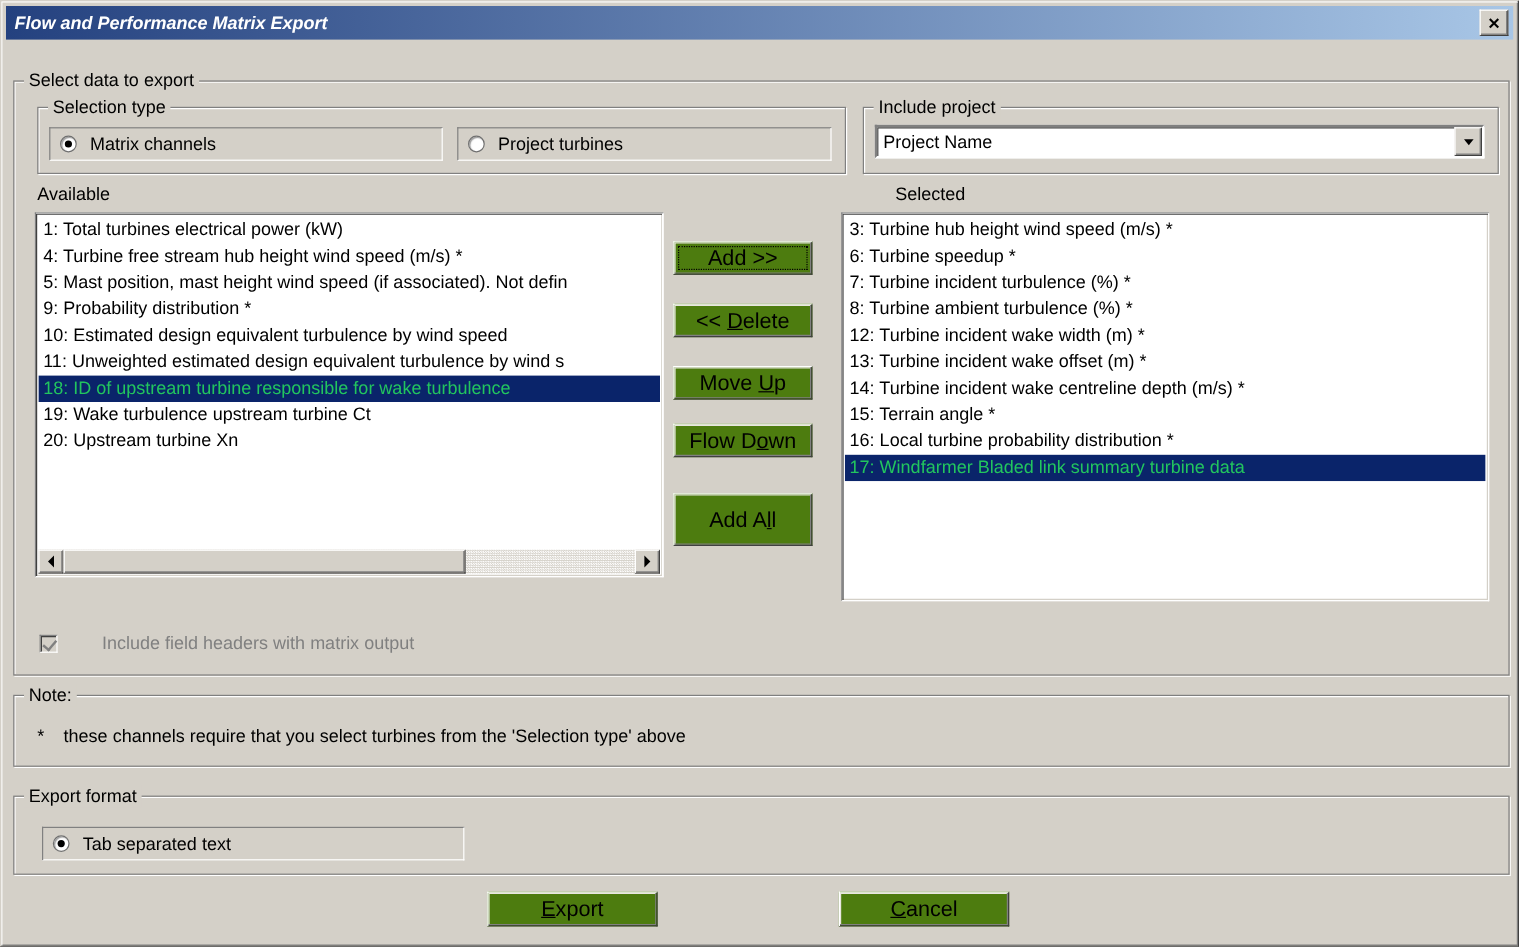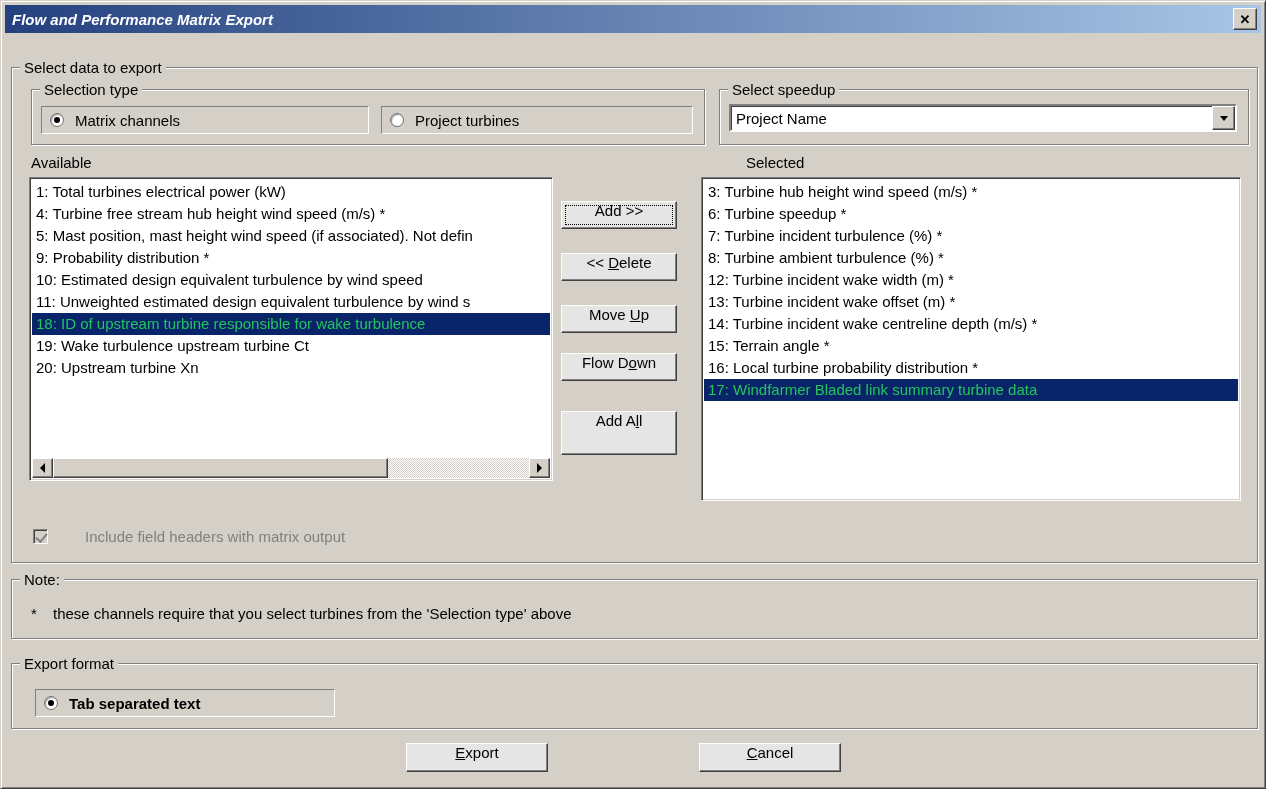--- a/index.html
+++ b/index.html
@@ -46,25 +46,25 @@
     position:absolute;background:#fff;box-sizing:border-box;
     border:1px solid;border-color:#808080 #fff #fff #808080;
     box-shadow:inset 1px 1px 0 #404040, inset -1px -1px 0 #d4d0c8;
   }
   .rows{position:absolute;left:2px;top:3px;right:2px;overflow:hidden;}
   .row{height:22px;line-height:22px;padding-left:4px;white-space:nowrap;cursor:default;}
   .row.sel{background:#0a246a;color:#22c55e;}
   .ctl-label{position:absolute;white-space:nowrap;}
   
   .btn{
-    position:absolute;background:#e5e5e5;box-sizing:border-box;
+    position:absolute;background:#4d7c0f;box-sizing:border-box;
     border:1px solid;border-color:#fff #404040 #404040 #fff;
     box-shadow:inset -1px -1px 0 #808080, inset 1px 1px 0 #e8e6e0;
-    display:flex;justify-content:center;
-    font-size:15px;cursor:default;white-space:pre;
+    display:flex;align-items:center;justify-content:center;
+    font-size:18px;cursor:default;white-space:pre;
   }
   .btn.focus{outline:1px dotted #000;outline-offset:-5px;}
   .u{text-decoration:underline;}
   
   .combo{
     position:absolute;background:#fff;box-sizing:border-box;
     border:2px solid;border-color:#808080 #fff #fff #808080;
     box-shadow:inset 1px 1px 0 #404040;
     display:flex;align-items:center;
   }
@@ -131,21 +131,21 @@
         <span class="dot"></span>
       </span>
     <span class="radio-label">Matrix channels</span>
   </div>
   <div class="radio-box" style="left:380px;top:105px;width:312px;height:28px;">
     <span class="radio"></span>
     <span class="radio-label">Project turbines</span>
   </div>
 
   <div class="group" style="left:718px;top:88px;width:528px;height:54px;">
-    <span class="glabel">Select speedup</span>
+    <span class="glabel">Include project</span>
   </div>
   <div class="combo" style="left:728px;top:103px;width:508px;height:28px;">
     <span class="combo-text">Project Name</span>
     <span class="combo-btn">
       <span class="arr-down"></span>
     </span>
   </div>
 
   <div class="ctl-label" style="left:30px;top:153px;">Available</div>
   <div class="listbox" style="left:28px;top:176px;width:524px;height:304px;">
@@ -214,21 +214,21 @@
   <div class="group" style="left:10px;top:578px;width:1245px;height:58px;">
     <span class="glabel">Note:</span>
   </div>
   <div class="note-line" style="left:30px;top:604px;">
     <span class="note-star">*</span><span>these channels require that you select turbines from the 'Selection type' above</span>
   </div>
 
   <div class="group" style="left:10px;top:662px;width:1245px;height:64px;">
     <span class="glabel">Export format</span>
   </div>
-  <div class="radio-box" style="left:34px;top:688px;width:300px;height:28px;font-weight:bold;">
+  <div class="radio-box" style="left:34px;top:688px;width:352px;height:28px;">
     <span class="radio checked">
         <span class="dot"></span>
       </span>
     <span class="radio-label">Tab separated text</span>
   </div>
 
   <div class="btn" style="left:405px;top:742px;width:142px;height:29px;">
     <span></span><span class="u">E</span><span>xport</span>
   </div>
   <div class="btn" style="left:698px;top:742px;width:142px;height:29px;">

